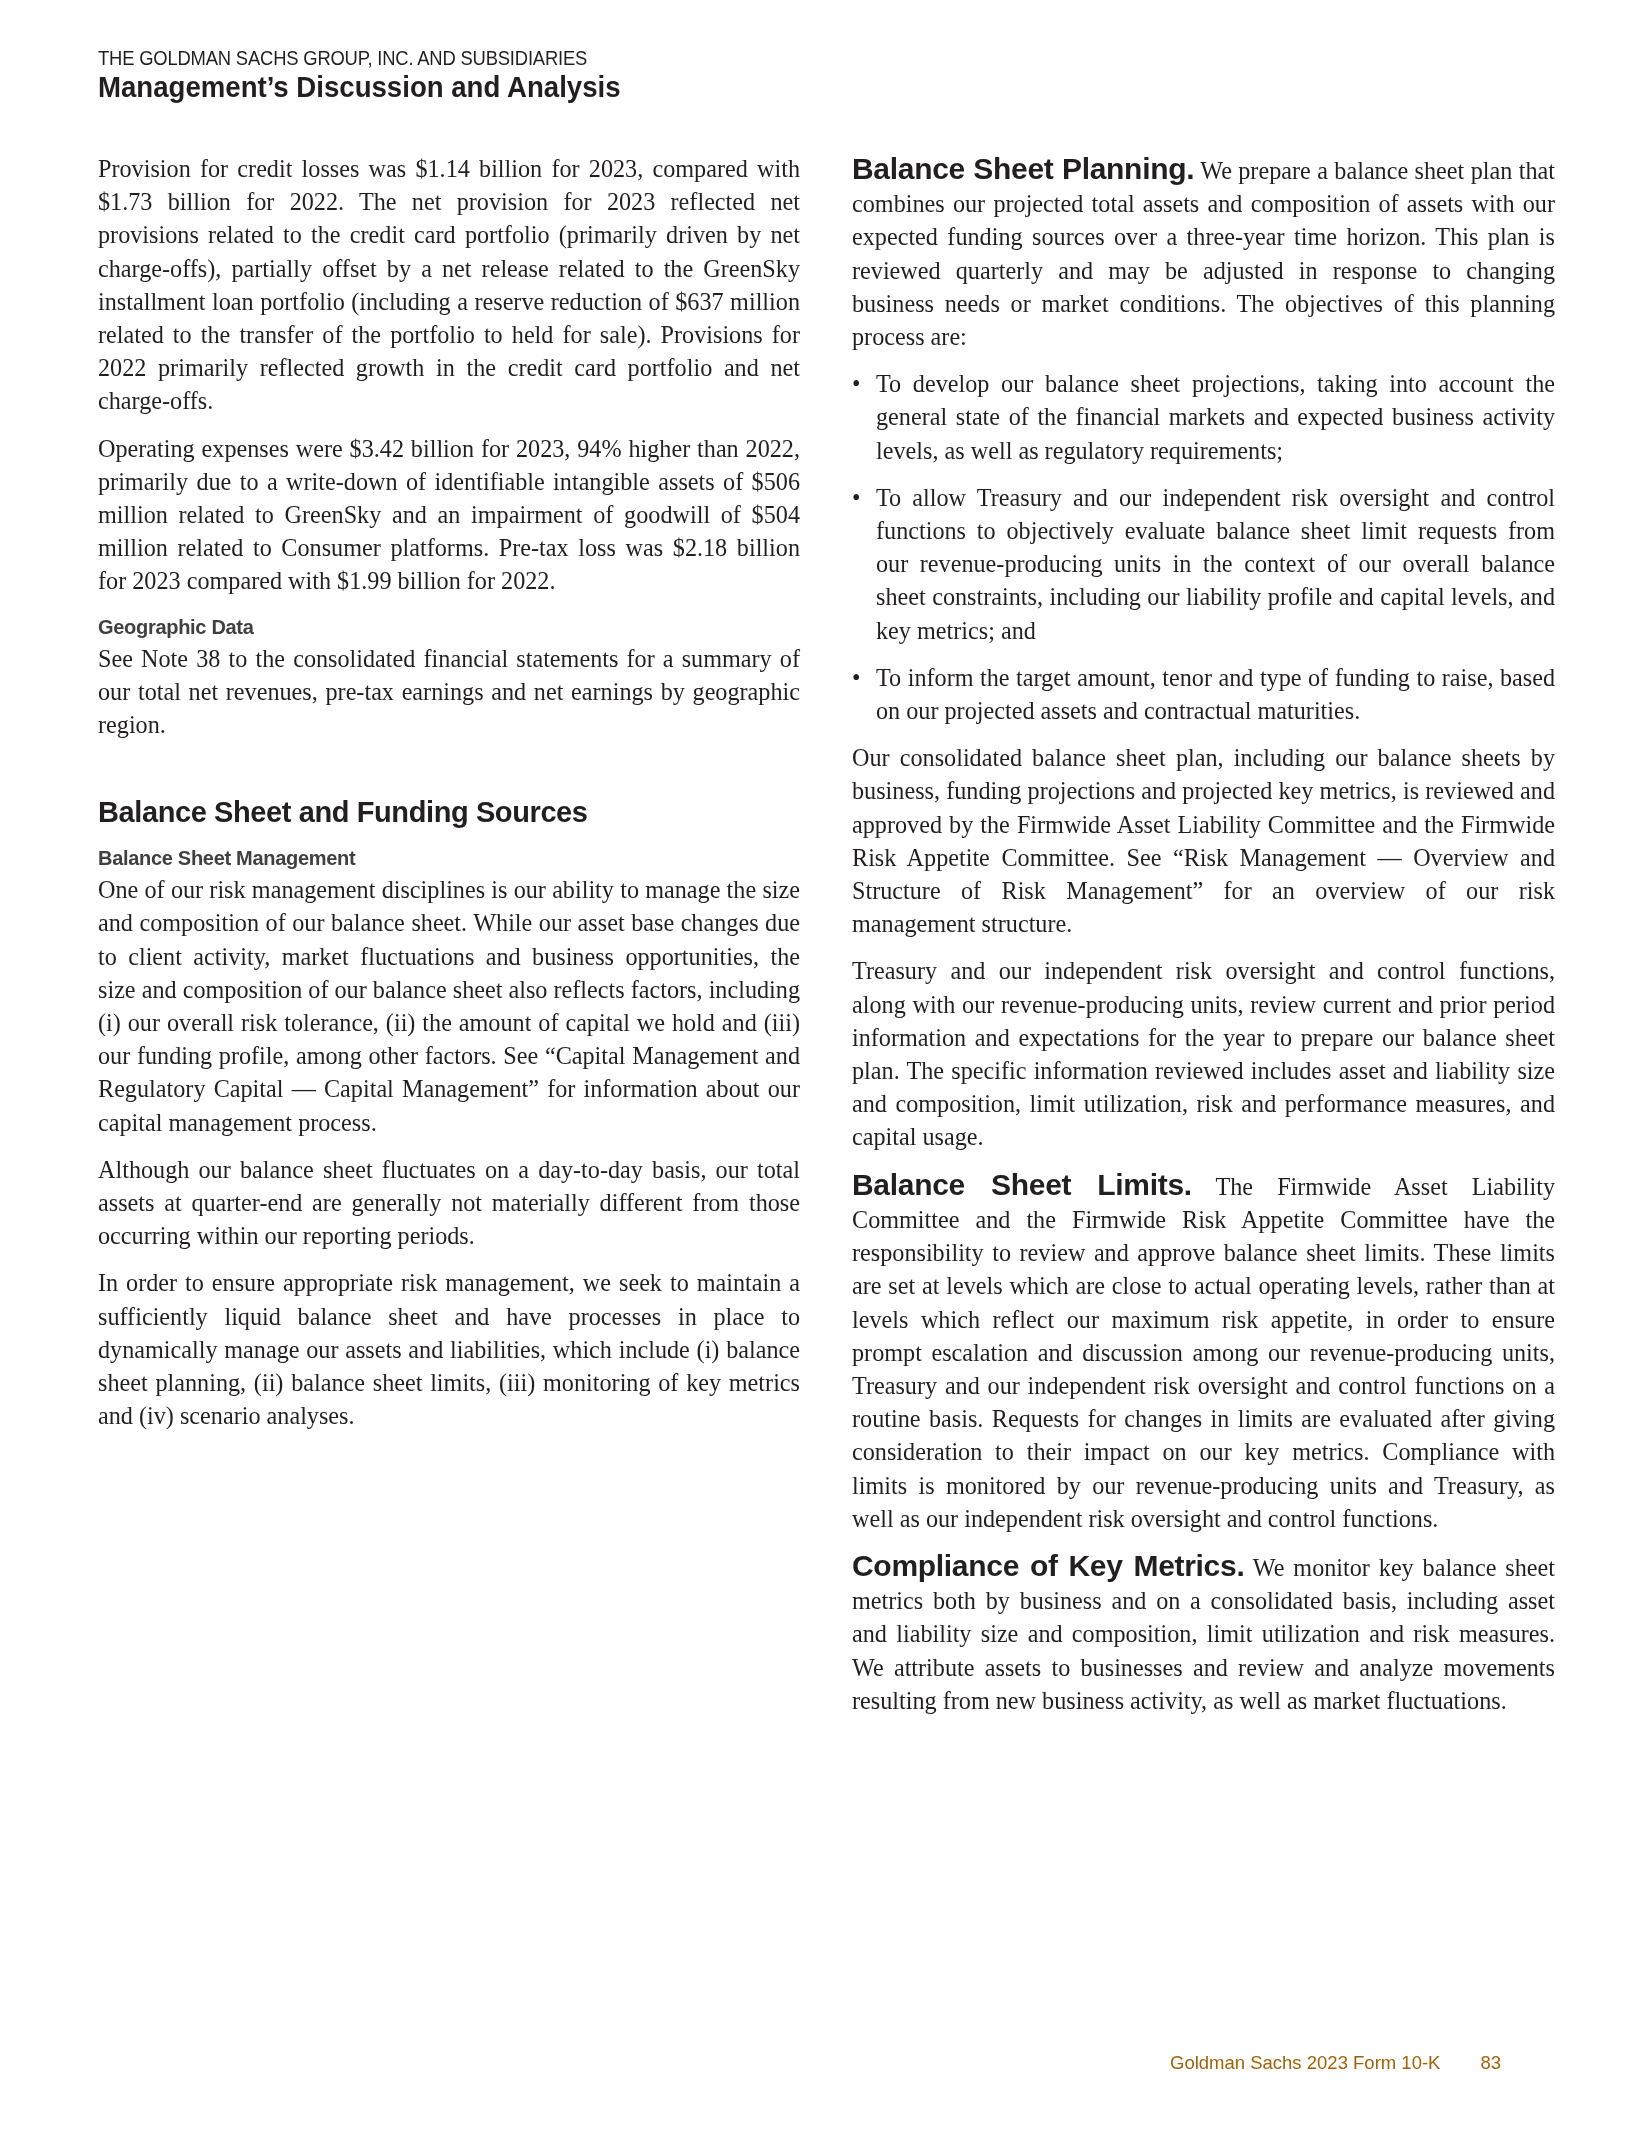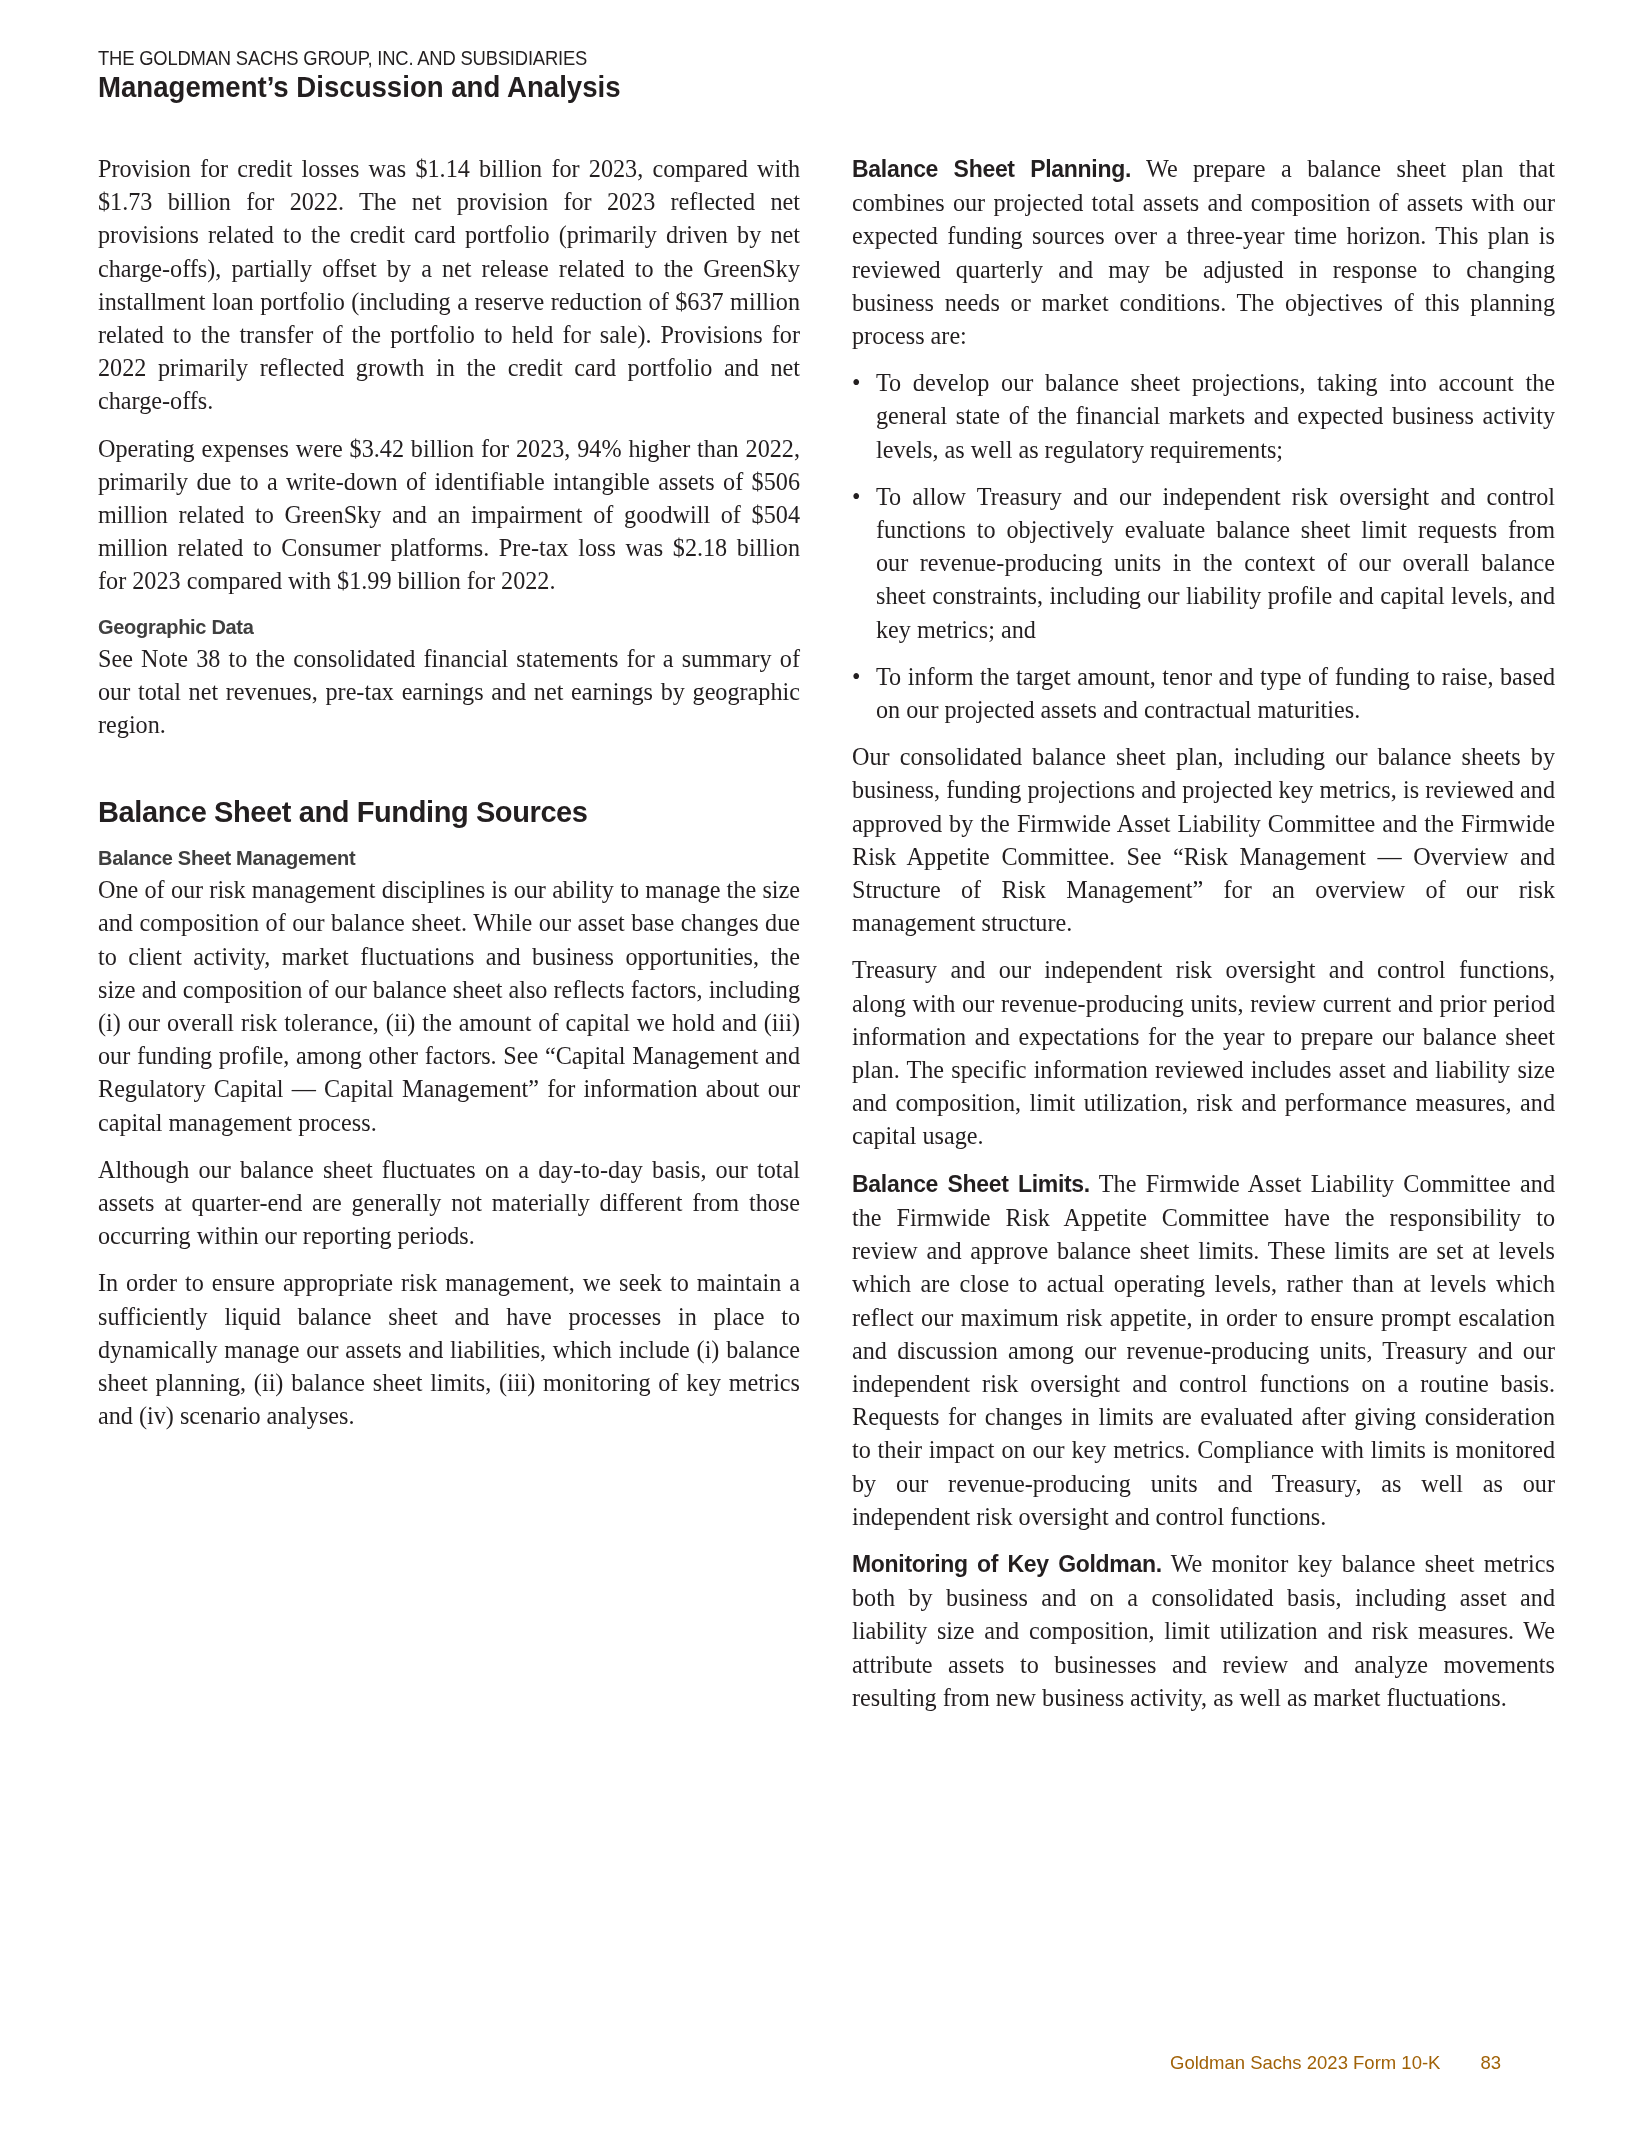--- a/index.html
+++ b/index.html
@@ -6,21 +6,21 @@
   body { width: 1650px; height: 2150px; position: relative; overflow: hidden; color: #231f20; }
   .page-header { position: absolute; left: 98px; top: 46px; }
   .company { font-family: "Liberation Sans", sans-serif; font-size: 20px; font-weight: 400; letter-spacing: -0.2px; line-height: 24px; color: #231f20; transform: scaleX(0.92); transform-origin: left; white-space: nowrap; }
   .section-title { font-family: "Liberation Sans", sans-serif; font-size: 30px; font-weight: 700; line-height: 34px; color: #231f20; transform: scaleX(0.92); transform-origin: left; white-space: nowrap; margin-top: 0px; }
   .col { position: absolute; top: 152px; font-family: "Liberation Serif", serif; font-size: 24.2px; line-height: 33.2px; text-align: justify; color: #231f20; }
   .col-left { left: 98px; width: 702px; }
   .col-right { left: 852px; width: 703px; }
   p { margin: 0 0 14px 0; }
   .h3 { font-family: "Liberation Sans", sans-serif; font-weight: 700; font-size: 20px; line-height: 30px; margin: 0; color: #404040; letter-spacing: -0.3px; }
   .h2 { font-family: "Liberation Sans", sans-serif; font-weight: 700; font-size: 29px; line-height: 34px; margin: 0 0 14px 0; color: #231f20; letter-spacing: -0.4px; }
-  .runin { font-family: "Liberation Sans", sans-serif; font-weight: 700; font-size: 23px; letter-spacing: -0.3px; }
+  .runin { font-family: "Liberation Sans", sans-serif; font-weight: 700; font-size: 30px; letter-spacing: -0.3px; }
   ul.bullets { list-style: none; margin: 0 0 12px 0; padding: 0; }
   ul.bullets li { position: relative; padding-left: 24px; margin-bottom: 14px; }
   ul.bullets li .bullet { position: absolute; left: 0; top: 0; }
   .spacer-geo { height: 40px; }
   .footer { position: absolute; top: 2052px; left: 1170px; font-family: "Liberation Sans", sans-serif; font-size: 18.5px; color: #a16207; white-space: nowrap; }
   .footer .pg { display: inline-block; margin-left: 40px; }
 </style>
 </head>
 <body>
 
@@ -45,18 +45,18 @@
 <div class="col col-right">
   <p><span class="runin">Balance Sheet Planning.</span><span> We prepare a balance sheet plan that combines our projected total assets and composition of assets with our expected funding sources over a three-year time horizon. This plan is reviewed quarterly and may be adjusted in response to changing business needs or market conditions. The objectives of this planning process are:</span></p>
   <ul class="bullets">
     <li><span class="bullet">•</span><span>To develop our balance sheet projections, taking into account the general state of the financial markets and expected business activity levels, as well as regulatory requirements;</span></li>
     <li><span class="bullet">•</span><span>To allow Treasury and our independent risk oversight and control functions to objectively evaluate balance sheet limit requests from our revenue-producing units in the context of our overall balance sheet constraints, including our liability profile and capital levels, and key metrics; and</span></li>
     <li><span class="bullet">•</span><span>To inform the target amount, tenor and type of funding to raise, based on our projected assets and contractual maturities.</span></li>
   </ul>
   <p>Our consolidated balance sheet plan, including our balance sheets by business, funding projections and projected key metrics, is reviewed and approved by the Firmwide Asset Liability Committee and the Firmwide Risk Appetite Committee. See “Risk Management — Overview and Structure of Risk Management” for an overview of our risk management structure.</p>
   <p>Treasury and our independent risk oversight and control functions, along with our revenue-producing units, review current and prior period information and expectations for the year to prepare our balance sheet plan. The specific information reviewed includes asset and liability size and composition, limit utilization, risk and performance measures, and capital usage.</p>
   <p><span class="runin">Balance Sheet Limits.</span><span> The Firmwide Asset Liability Committee and the Firmwide Risk Appetite Committee have the responsibility to review and approve balance sheet limits. These limits are set at levels which are close to actual operating levels, rather than at levels which reflect our maximum risk appetite, in order to ensure prompt escalation and discussion among our revenue-producing units, Treasury and our independent risk oversight and control functions on a routine basis. Requests for changes in limits are evaluated after giving consideration to their impact on our key metrics. Compliance with limits is monitored by our revenue-producing units and Treasury, as well as our independent risk oversight and control functions.</span></p>
-  <p><span class="runin">Monitoring of Key Goldman.</span><span> We monitor key balance sheet metrics both by business and on a consolidated basis, including asset and liability size and composition, limit utilization and risk measures. We attribute assets to businesses and review and analyze movements resulting from new business activity, as well as market fluctuations.</span></p>
+  <p><span class="runin">Compliance of Key Metrics.</span><span> We monitor key balance sheet metrics both by business and on a consolidated basis, including asset and liability size and composition, limit utilization and risk measures. We attribute assets to businesses and review and analyze movements resulting from new business activity, as well as market fluctuations.</span></p>
 </div>
 
 <div class="footer">
   <span>Goldman Sachs 2023 Form 10-K</span><span class="pg">83</span>
 </div>
 
 </body></html>

